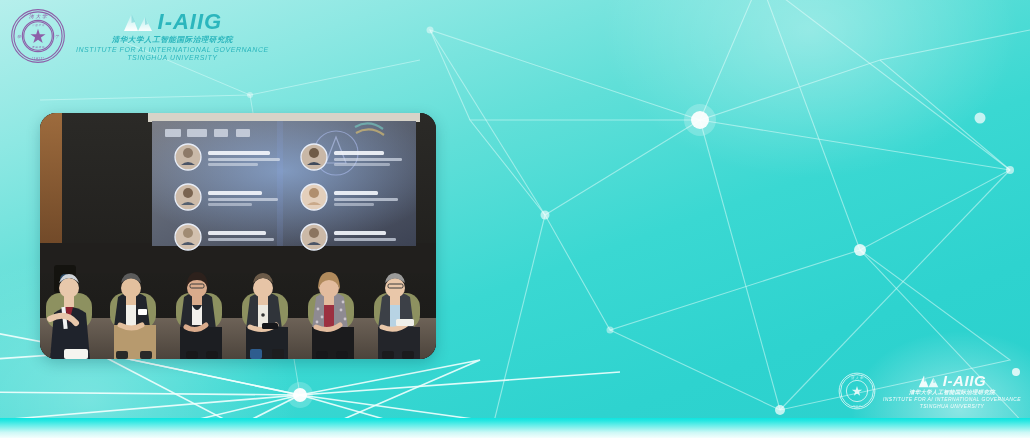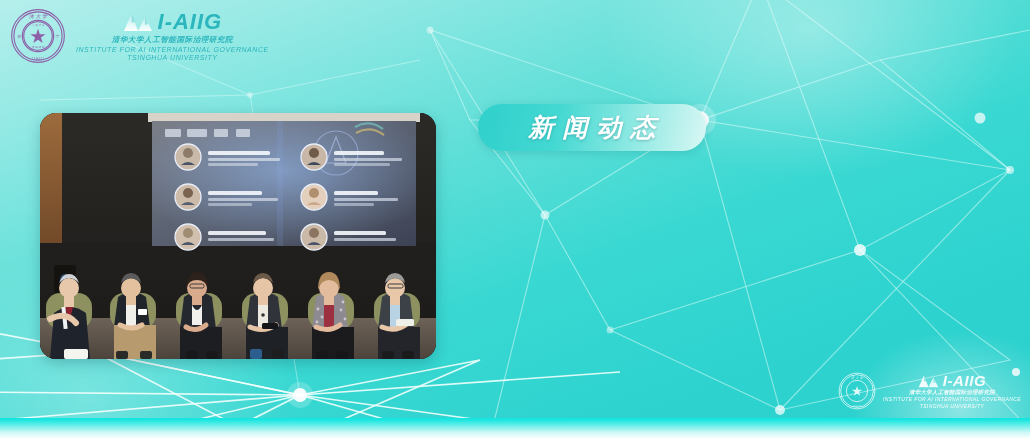--- a/index.html
+++ b/index.html
@@ -411,23 +411,20 @@
           <path d="M342 214 q14 6 26 -4" stroke="#e9c7a9" stroke-width="5" fill="none" stroke-linecap="round"></path>
           <rect x="356" y="206" width="18" height="7" rx="1.5" fill="#f0f0ea"></rect>
           <rect x="342" y="238" width="12" height="8" rx="2" fill="#1b1b1d"></rect>
           <rect x="362" y="238" width="12" height="8" rx="2" fill="#1b1b1d"></rect>
         </g>
       </g>
       <rect width="396" height="246" fill="none"></rect>
     </svg>
   </div>
 
-  <div id="badge">
-    <span class="btxt">新闻动态</span>
-  </div>
 
 
   <div id="bottomband"></div>
 
   <div id="brand2">
     <svg class="seal2" viewBox="0 0 100 100">
       <g fill="none" stroke="#ffffff" stroke-width="2.4" opacity=".85">
         <circle cx="50" cy="50" r="47"></circle>
         <circle cx="50" cy="50" r="43"></circle>
         <circle cx="50" cy="50" r="28"></circle>

